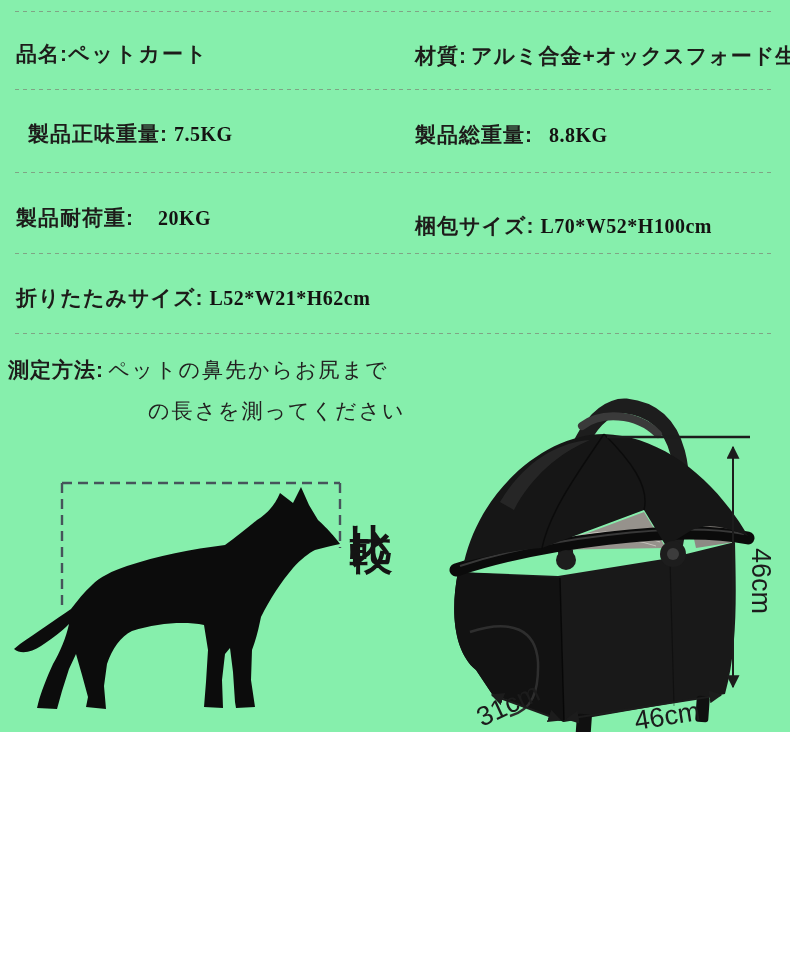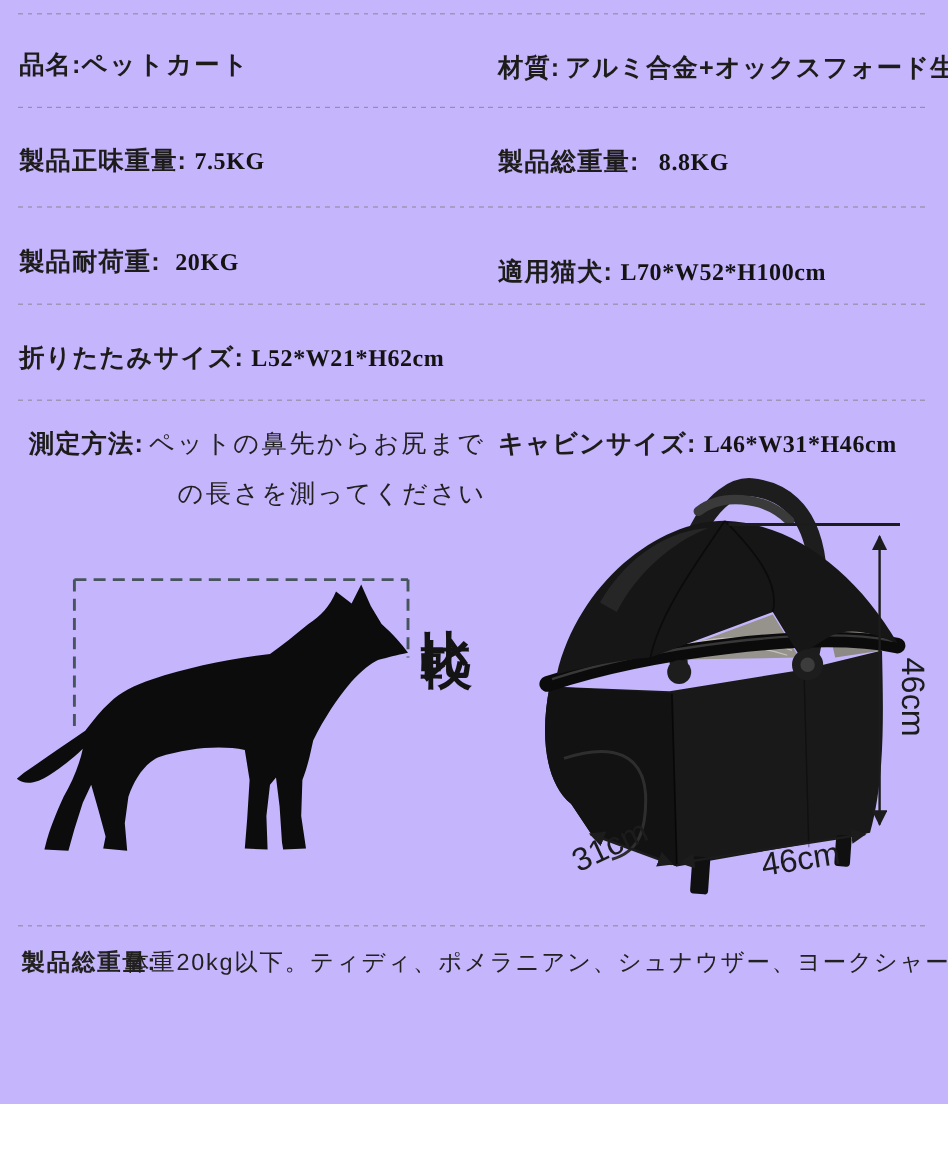--- a/index.html
+++ b/index.html
@@ -1,19 +1,19 @@
 <!DOCTYPE html>
 <html><head>
 <meta charset="utf-8">
 <style>
   html,body{margin:0;padding:0;}
   #page{
     position:relative;
-    width:790px;height:920px;
-    background:#c4b5fd;
+    width:790px;height:732px;
+    background:#86efac;
     overflow:hidden;
     font-family:"Liberation Sans","DejaVu Sans",sans-serif;
     color:#1e1d1b;
   }
   .sep{
     position:absolute;left:15px;right:15px;height:1px;
     background:repeating-linear-gradient(to right, rgba(122,115,107,.6) 0 4px, transparent 4px 8px);
   }
   .row{position:absolute;white-space:nowrap;}
   .lbl{
@@ -44,45 +44,42 @@
   <div class="sep" style="top:11px"></div>
   <div class="sep" style="top:89px"></div>
   <div class="sep" style="top:172px"></div>
   <div class="sep" style="top:253px"></div>
   <div class="sep" style="top:333px"></div>
   <div class="sep" style="top:771px"></div>
 
   <div class="row" style="left:16px;top:40px">
     <span class="lbl">品名:</span><span class="jpval">ペットカート</span>
   </div>
-  <div class="row" style="left:16px;top:120px">
+  <div class="row" style="left:28px;top:120px">
     <span class="lbl">製品正味重量:</span><span class="latinval">7.5KG</span>
   </div>
   <div class="row" style="left:16px;top:204px">
-    <span class="lbl">製品耐荷重:</span><span class="latinval" style="margin-left:12px">20KG</span>
+    <span class="lbl">製品耐荷重:</span><span class="latinval" style="margin-left:24px">20KG</span>
   </div>
   <div class="row" style="left:16px;top:284px">
     <span class="lbl">折りたたみサイズ:</span><span class="latinval">L52*W21*H62cm</span>
   </div>
-  <div class="row" style="left:24px;top:356px">
+  <div class="row" style="left:8px;top:356px">
     <span class="lbl">測定方法:</span><span class="subline" style="position:static;margin-left:4px">ペットの鼻先からお尻まで</span>
   </div>
   <div class="subline" style="left:107px;top:397px">の長さを測ってください</div>
 
   <div class="row" style="left:415px;top:42px">
     <span class="lbl">材質:</span><span class="jpval" style="margin-left:4px;letter-spacing:1px">アルミ合金+オックスフォード生地</span>
   </div>
   <div class="row" style="left:415px;top:121px">
     <span class="lbl">製品総重量:</span><span class="latinval" style="margin-left:16px">8.8KG</span>
   </div>
   <div class="row" style="left:415px;top:212px">
-    <span class="lbl">適用猫犬:</span><span class="latinval">L70*W52*H100cm</span>
-  </div>
-  <div class="row" style="left:415px;top:356px">
-    <span class="lbl">キャビンサイズ:</span><span class="latinval">L46*W31*H46cm</span>
+    <span class="lbl">梱包サイズ:</span><span class="latinval">L70*W52*H100cm</span>
   </div>
 
   <svg width="345" height="262" viewBox="0 0 345 262" style="position:absolute;left:8px;top:456px">
 
     <g stroke="#46545b" stroke-width="2.4" stroke-dasharray="10 6" fill="none">
       <path d="M 54 27 H 332"></path>
       <path d="M 54 27 V 150"></path>
       <path d="M 332 27 V 92"></path>
     </g>
 

